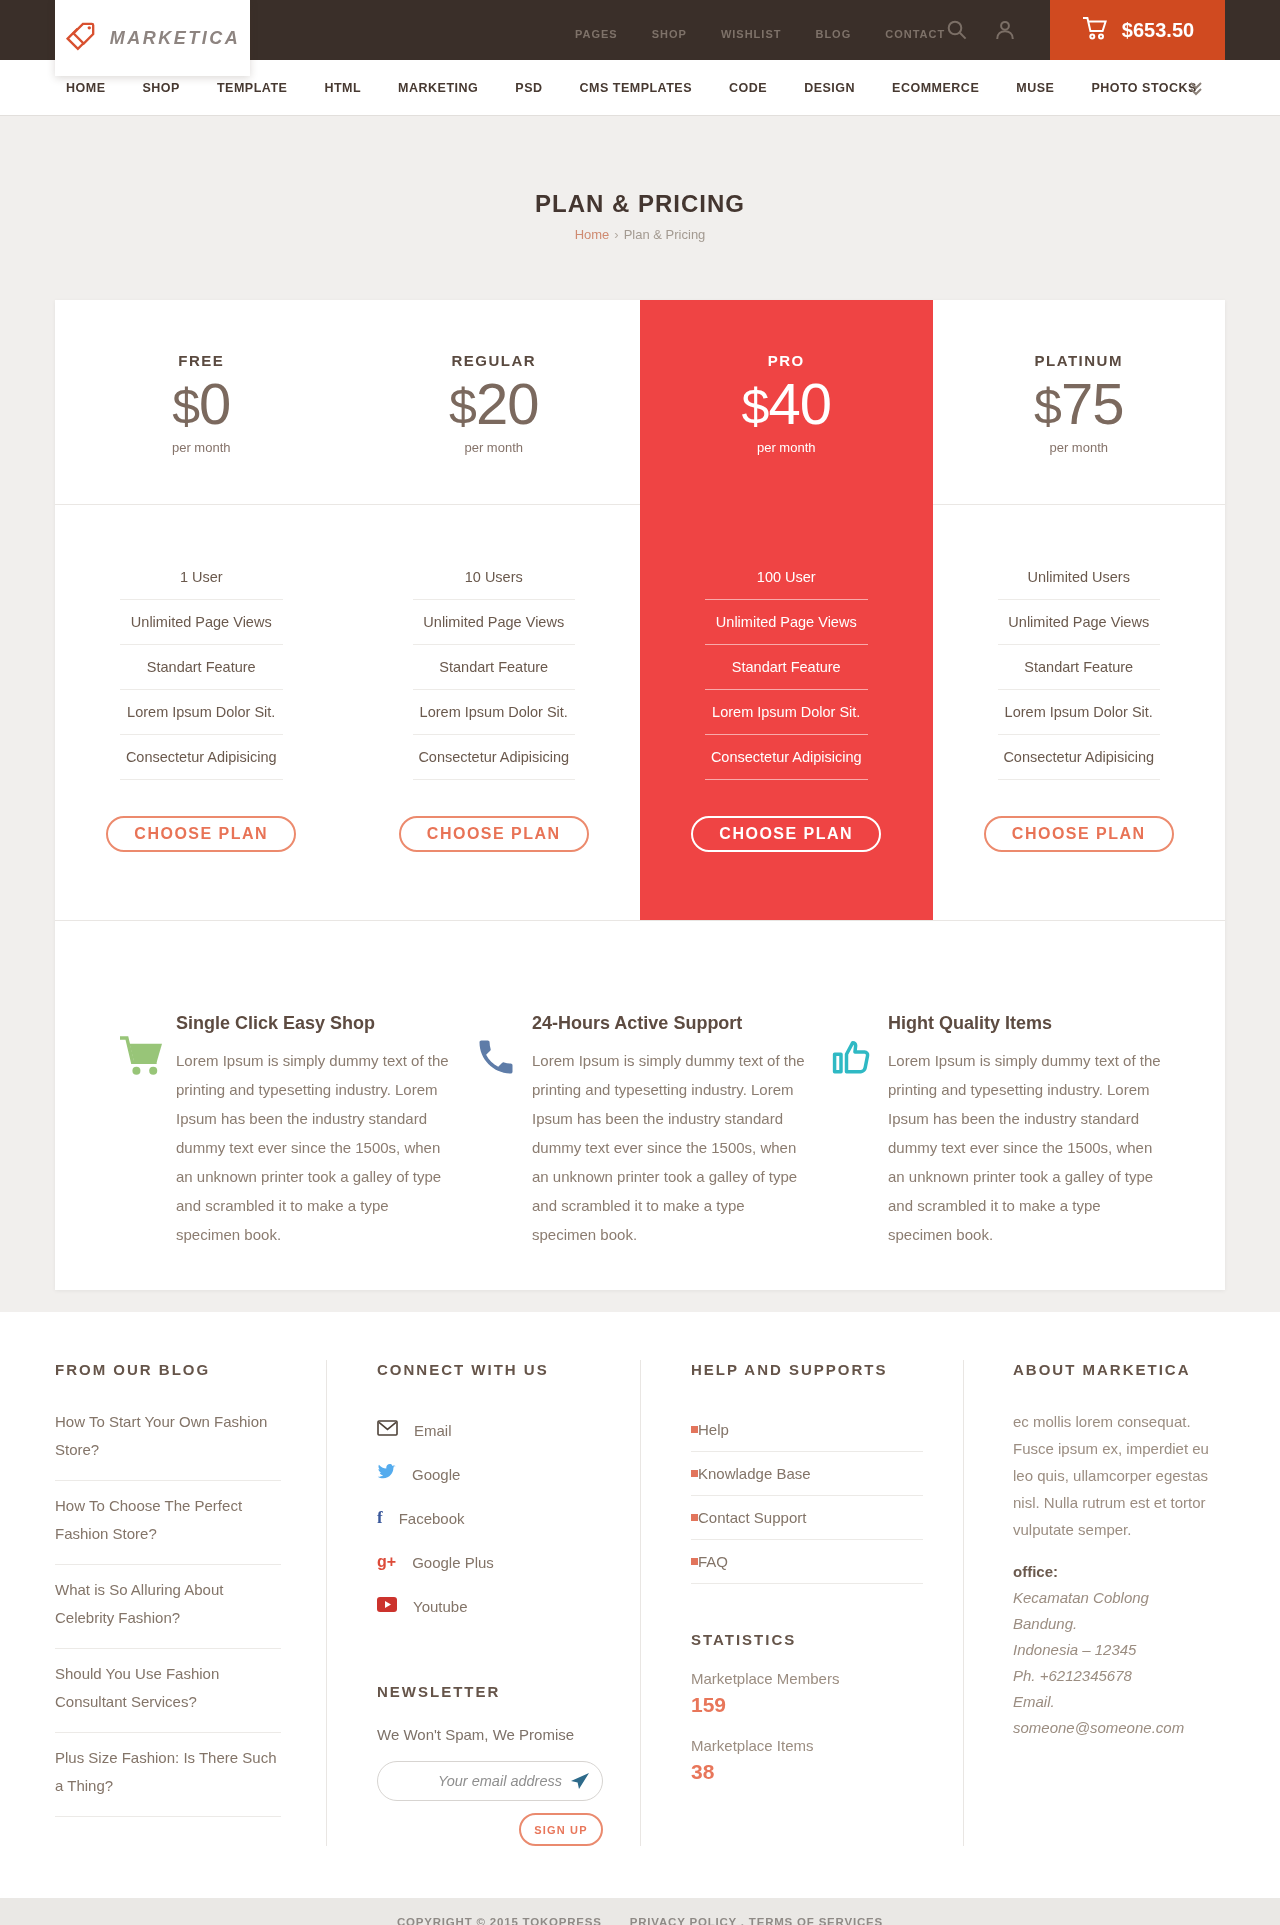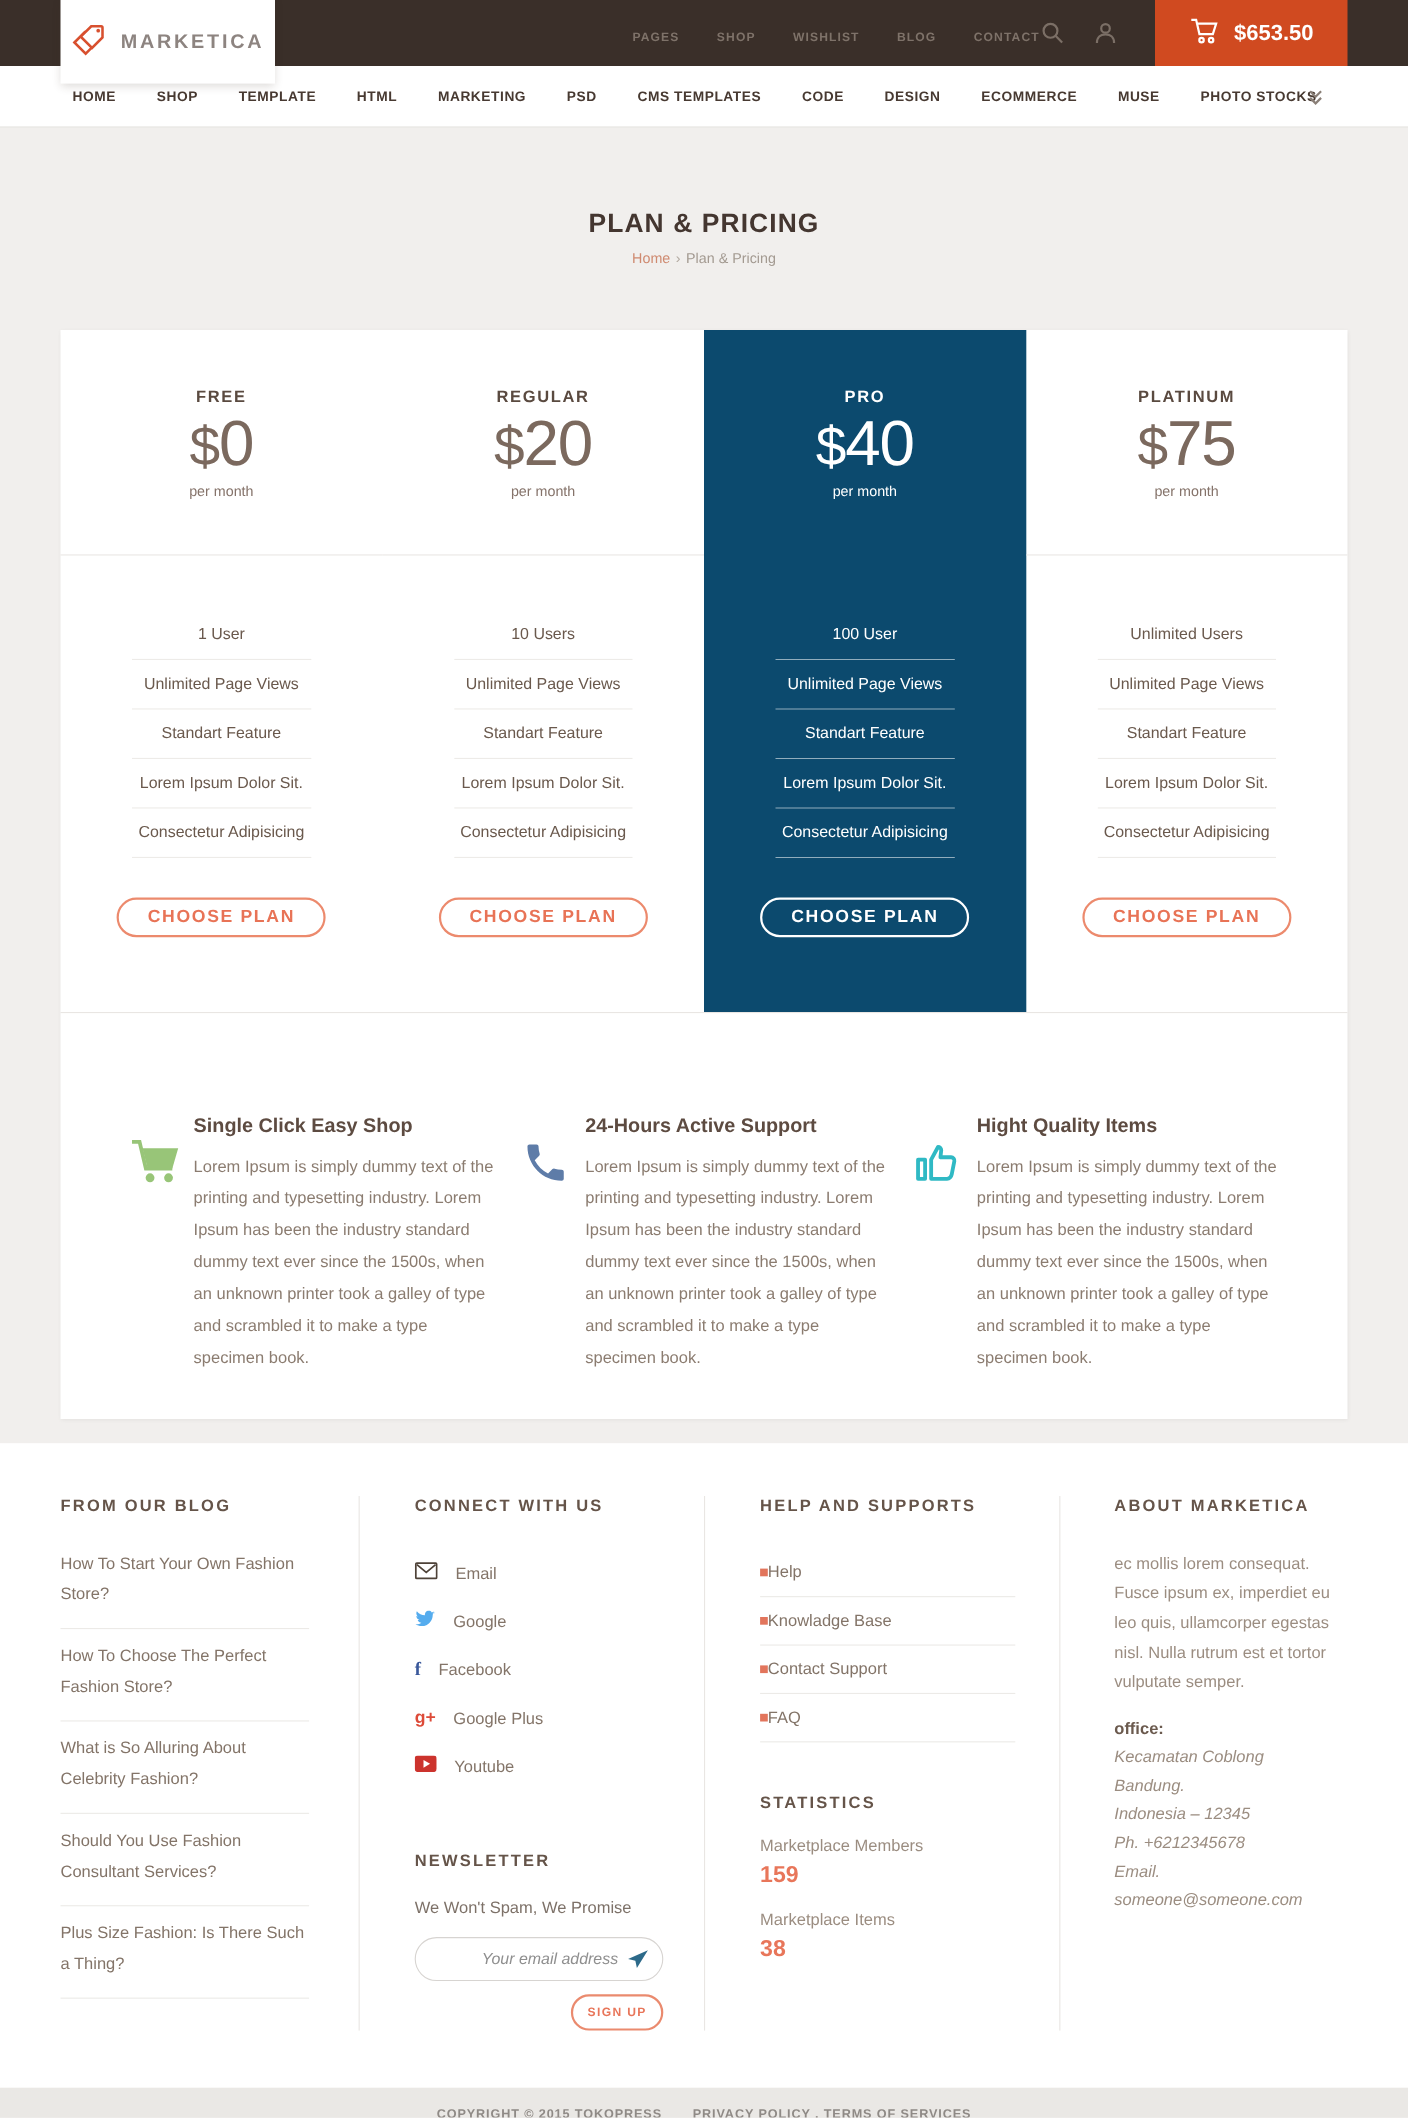--- a/index.html
+++ b/index.html
@@ -7,21 +7,21 @@
     width:1280px; height:1925px; position:relative;
     background:#f1efed;
     font-family:"Liberation Sans", sans-serif;
     overflow:hidden;
   }
   
   .topbar { position:relative; height:60px; background:#3a2f29; z-index:5; }
   .logo-tab {
     position:absolute; left:55px; top:0; width:195px; height:76px;
     background:#ffffff; z-index:7; display:flex; align-items:center;
-    justify-content:center; gap:7px; box-shadow:0 2px 8px rgba(60,45,35,.18);
+    justify-content:center; gap:7px; box-shadow:0 2px 8px rgba(60,45,35,.18);font-style:italic;
   }
   .brand-text { font-size:18px; font-weight:bold; letter-spacing:2.5px; color:#8d8480; }
   .topbar-nav {
     position:absolute; left:575px; top:0; height:68px;
     display:flex; align-items:center; gap:34px;
   }
   .topbar-nav a {
     font-size:11px; font-weight:bold; letter-spacing:1px;
     color:#7e7269; text-decoration:none; cursor:pointer;
   }
@@ -53,21 +53,21 @@
   .breadcrumb { margin-top:8px; font-size:13px; line-height:18px; color:#a39a91; }
   .breadcrumb .bc-home { color:#cf8a70; text-decoration:none; cursor:pointer; }
   .breadcrumb .bc-sep { margin:0 5px; color:#b3aaa1; }
   
   .pricing {
     width:1170px; margin:56px auto 0; background:#ffffff;
     box-shadow:0 1px 4px rgba(0,0,0,.06); position:relative;
   }
   .plans { display:grid; grid-template-columns:repeat(4,1fr); height:620px; }
   .plan { position:relative; }
-  .plan.pro { background:#0c4a6e; }
+  .plan.pro { background:#ef4444; }
   .plan-header {
     height:205px; border-bottom:1px solid #eae7e4;
     text-align:center; padding-top:52px;
   }
   .plan.pro .plan-header { border-bottom-color:transparent; }
   .plan-name { font-size:15px; font-weight:bold; letter-spacing:1.5px; color:#5a4a40; }
   .plan.pro .plan-name, .plan.pro .plan-price, .plan.pro .plan-period { color:#ffffff; }
   .plan-price { margin-top:4px; font-size:58px; color:#7b695e; line-height:62px; letter-spacing:-1px; }
   .plan-price .cur { font-size:50px; }
   .plan-period { font-size:13px; color:#85736a; margin-top:2px; }

